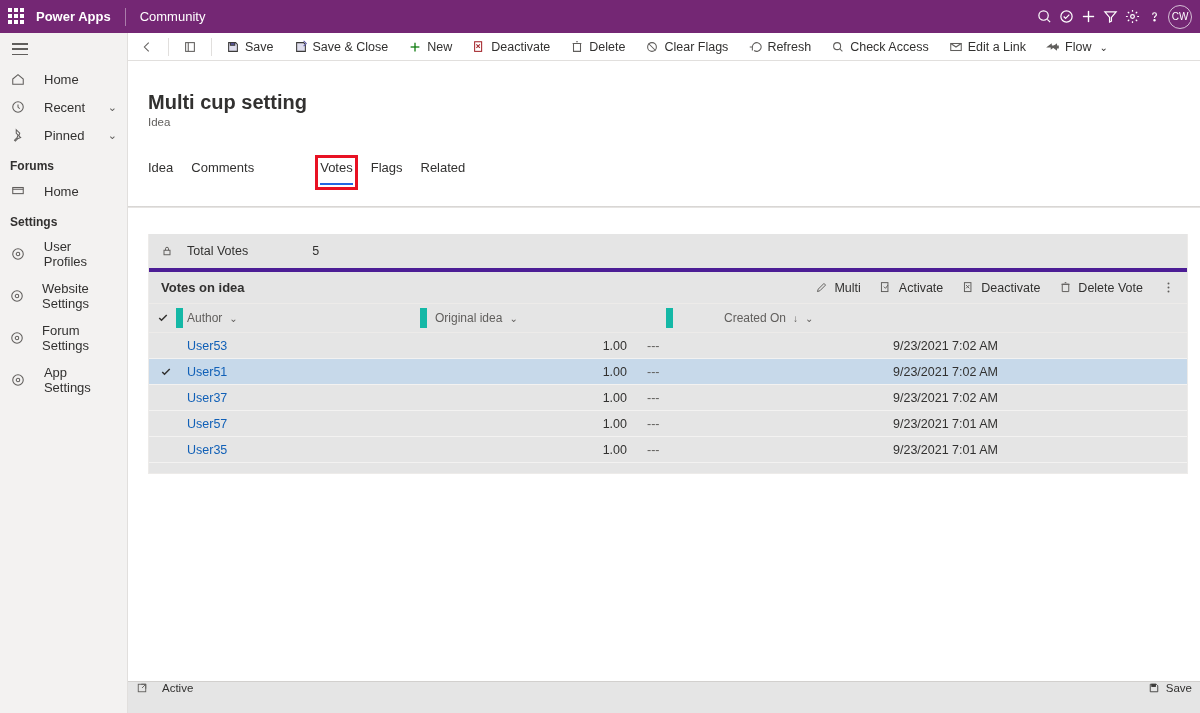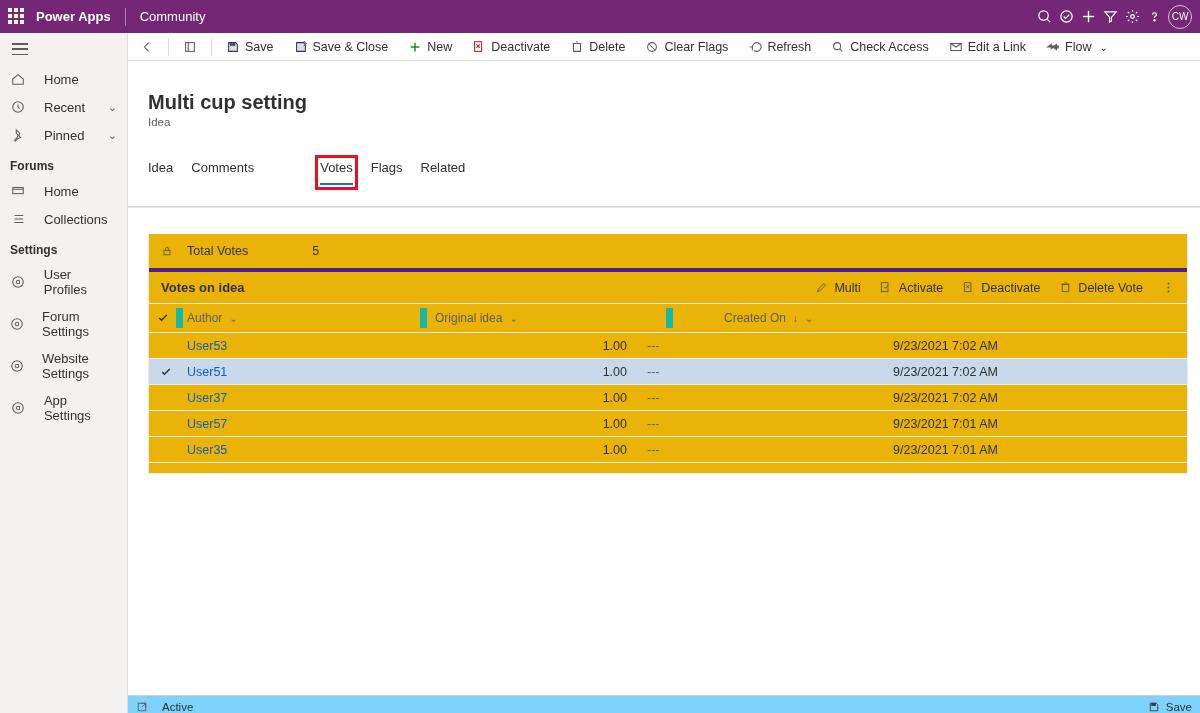--- a/index.html
+++ b/index.html
@@ -90,21 +90,21 @@
 
   
   .tabs { display:flex; gap: 18px; padding: 10px 20px 0; position:relative;}
   .tabs .tab { font-size:13px; padding-bottom:8px; cursor:pointer; color:#323130;}
   .tabs .tab.active { border-bottom: 2px solid #2266e3; font-weight:400;}
   .tabs .tab.highlight-box { outline: 3px solid #e81123; outline-offset: 2px; margin-left: 48px; }
   .tabs-border { height:2px; background:linear-gradient(#d2d0ce,#edebe9); margin-top:-1px;}
 
   
   .panel-wrap { padding: 4px 12px 12px 20px;}
-  .panel { border:1px solid #edebe9; background:#eab308; border-top:none; padding-bottom:10px; }
+  .panel { border:1px solid #edebe9; background:#e5e5e5; border-top:none; padding-bottom:10px; }
 
   .total-row { display:flex; align-items:center; padding:10px 12px; font-size:12.5px; gap:14px;}
   .total-row .lockic { color:#605e5c; }
   .total-row .tval { margin-left: 50px; }
 
   .sub-hdr { display:flex; align-items:center; padding: 8px 12px 8px; border-top:4px solid #4c1d95;}
   .sub-hdr .ttl { font-weight:600; font-size:13px;}
   .sub-hdr .actions { margin-left:auto; display:flex; gap:18px; align-items:center; font-size:12.5px;}
   .sub-hdr .actions .abtn { display:flex; align-items:center; gap:6px; cursor:pointer;}
   .sub-hdr .actions .ai { width:14px; height:14px; display:flex; align-items:center; justify-content:center; color:#605e5c;}
@@ -124,25 +124,25 @@
   .grid-row .col-check { color:#323130;}
   .grid-row .col-author a { color:#1160b7; text-decoration:none; cursor:pointer;}
   .grid-row .col-value-cell { width:212px; padding-right:12px; text-align:right;}
   .grid-row .col-orig-cell { width:246px; padding-left:8px; color:#605e5c;}
   .grid-row .col-created-cell { width:244px; padding-left:8px;}
 
   
   .statusbar {
     position:absolute;
     bottom:0; left:0; right:0;
-    height:18px;
-    background:#7dd3fc;
+    height:32px;
+    background:#e5e5e5;
     border-top:1px solid #d2d0ce;
     display:flex;
-    align-items:flex-end;
+    align-items:flex-start;
     font-size:11.5px;
     padding: 0 8px;
     color:#323130;
   }
   .statusbar .right { margin-left:auto; display:flex; align-items:center; gap:6px;}
 
   .chev-sm::after { content:"⌄"; font-size:10px; margin-left:3px;}
   .arrow-down::after { content:"↓"; font-size:10px; margin-left:3px;}
 
   .right-scroll-hint { position:absolute; right:0; top:33px; width:12px; height:10px; background:#c8c6c4;}
@@ -250,61 +250,48 @@
     <div class="section-label">Forums</div>
     <div class="item">
       <div class="ic">
           <svg width="14" height="14" viewBox="0 0 16 16" fill="none" stroke="#605e5c" stroke-width="1.2">
             <rect x="2" y="4" width="12" height="7"></rect>
             <path d="M2 6h12"></path>
           </svg>
         </div>
       <span>Home</span>
     </div>
-    <div class="item">
-      <div class="ic">
-          <svg width="14" height="14" viewBox="0 0 16 16" stroke="#605e5c" stroke-width="1.2">
-            <line x1="4" y1="4" x2="14" y2="4"></line>
-            <line x1="4" y1="8" x2="14" y2="8"></line>
-            <line x1="4" y1="12" x2="14" y2="12"></line>
-            <line x1="2" y1="4" x2="2" y2="4"></line>
-            <line x1="2" y1="8" x2="2" y2="8"></line>
-            <line x1="2" y1="12" x2="2" y2="12"></line>
-          </svg>
-        </div>
-      <span>Collections</span>
-    </div>
 
     <div class="section-label">Settings</div>
     <div class="item">
       <div class="ic">
           <svg width="14" height="14" viewBox="0 0 16 16" fill="none" stroke="#605e5c" stroke-width="1.2">
             <circle cx="8" cy="8" r="2"></circle>
             <circle cx="8" cy="8" r="6"></circle>
           </svg>
         </div>
       <span>User Profiles</span>
     </div>
     <div class="item">
       <div class="ic">
           <svg width="14" height="14" viewBox="0 0 16 16" fill="none" stroke="#605e5c" stroke-width="1.2">
             <circle cx="8" cy="8" r="2"></circle>
             <circle cx="8" cy="8" r="6"></circle>
           </svg>
         </div>
-      <span>Forum Settings</span>
+      <span>Website Settings</span>
     </div>
     <div class="item">
       <div class="ic">
           <svg width="14" height="14" viewBox="0 0 16 16" fill="none" stroke="#605e5c" stroke-width="1.2">
             <circle cx="8" cy="8" r="2"></circle>
             <circle cx="8" cy="8" r="6"></circle>
           </svg>
         </div>
-      <span>Website Settings</span>
+      <span>Forum Settings</span>
     </div>
     <div class="item">
       <div class="ic">
           <svg width="14" height="14" viewBox="0 0 16 16" fill="none" stroke="#605e5c" stroke-width="1.2">
             <circle cx="8" cy="8" r="2"></circle>
             <circle cx="8" cy="8" r="6"></circle>
           </svg>
         </div>
       <span>App Settings</span>
     </div>

